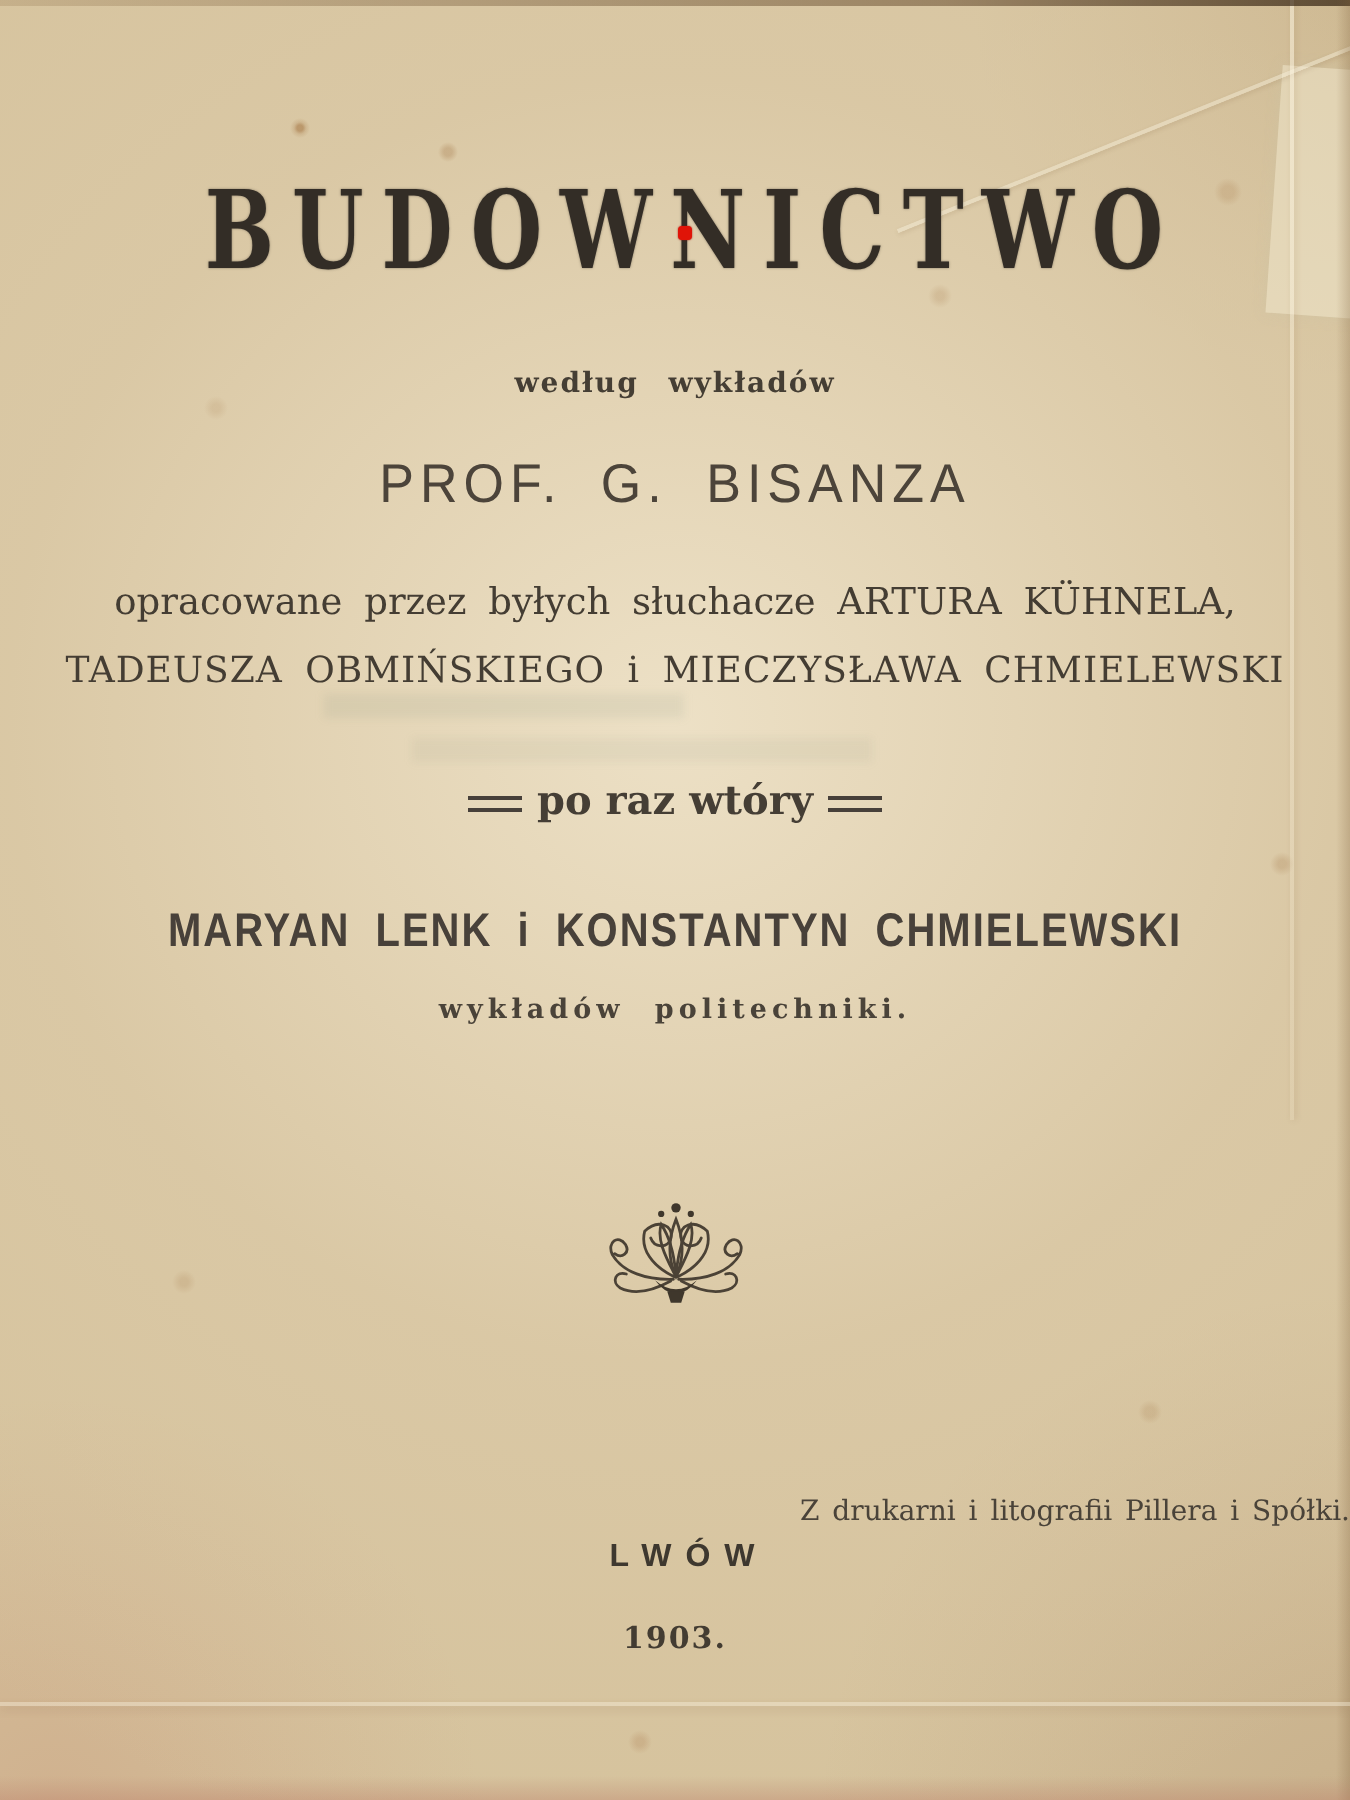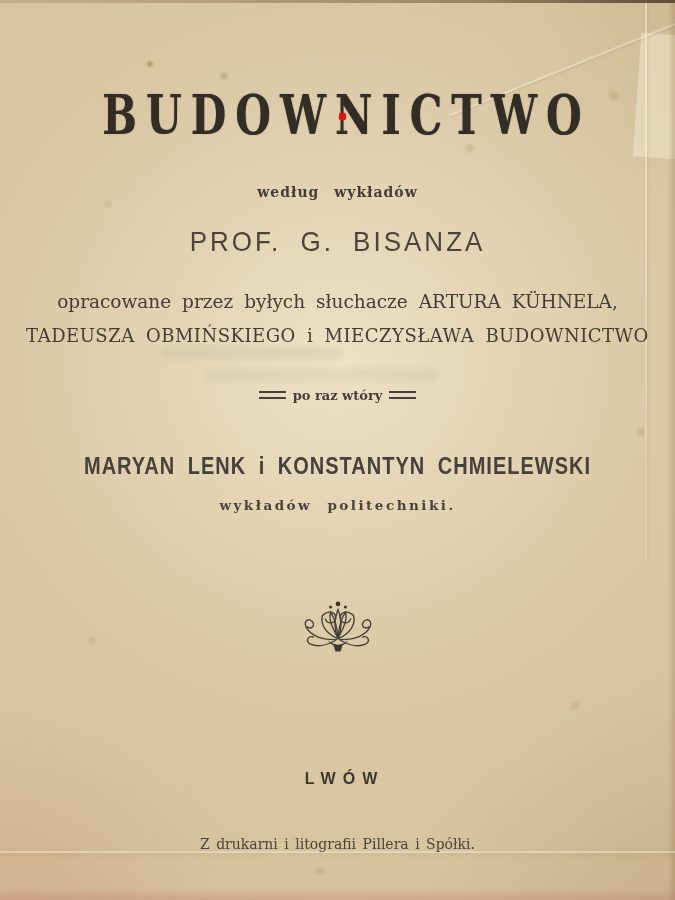--- a/index.html
+++ b/index.html
@@ -25,39 +25,39 @@
     letter-spacing:9px; padding-left:9px;
     color:#332d26;
     transform:scaleY(1.32); transform-origin:50% 0;
     text-shadow:0 0 1px rgba(51,45,38,0.55);
   }
   .note1 { top:184px; font-size:14px; font-weight:bold; letter-spacing:1px; word-spacing:9px; color:#453e34; }
   .prof  { top:226px; font-family:"Liberation Sans",sans-serif; font-size:26px; letter-spacing:3px; word-spacing:9px; color:#4c443a; transform:scaleY(1.05); transform-origin:50% 0; }
   .comp1 { top:291px; font-size:18.5px; word-spacing:5px; color:#443d33; }
   .comp2 { top:325px; font-size:18px; letter-spacing:0.5px; word-spacing:5px; color:#443d33; }
 
-  .edrow { top:388px; font-size:13px; font-weight:bold; color:#453e35; }
+  .edrow { top:388px; font-size:20px; font-weight:bold; color:#453e35; }
   .rule {
     display:inline-block; width:27px; height:8px;
     border-top:2.5px solid #47403a; border-bottom:2.5px solid #47403a;
     box-sizing:border-box; vertical-align:1px; margin:0 7px;
   }
   .ed2   { top:409px; font-size:15.5px; font-weight:bold; word-spacing:7px; color:#453e35; }
 
   .editors {
     top:453px; font-family:"Liberation Sans",sans-serif; font-weight:700;
     font-size:20px; letter-spacing:1px; word-spacing:6px;
     color:#48413a; transform:scaleY(1.18); transform-origin:50% 0;
   }
   .role  { top:497px; font-size:13.5px; font-weight:bold; letter-spacing:2.5px; word-spacing:8px; color:#4a4339; }
 
   .ornament-wrap { position:absolute; top:600px; left:50%; transform:translateX(-50%); width:82px; height:54px; }
 
   .city    { top:770px; font-family:"Liberation Sans",sans-serif; font-weight:700; font-size:16px; letter-spacing:7px; padding-left:7px; color:#3e382f; }
-  .printer { top:836px; font-size:14px; word-spacing:2px; color:#4a4339; }
+  .printer { top:748px; font-size:14px; word-spacing:2px; color:#4a4339;text-align:right; }
   .year    { top:810px; font-size:15px; font-weight:bold; letter-spacing:1px; color:#433c32; }
 
   .reddot { position:absolute; left:339px; top:113px; width:7px; height:7px; background:#e01408; border-radius:2px; box-shadow:0 0 1px rgba(160,10,5,0.8); }
 
   
   .edge-top { position:absolute; top:0; left:0; right:0; height:3px;
     background:linear-gradient(to right, rgba(120,85,45,0.18), rgba(80,52,24,0.45) 70%, rgba(45,28,12,0.7)); }
   .edge-right { position:absolute; top:0; right:0; width:7px; height:100%;
     background:linear-gradient(to left, rgba(125,95,58,0.28), rgba(0,0,0,0)); }
   .fold-right { position:absolute; top:0; left:645px; width:2px; height:560px;
@@ -105,21 +105,21 @@
   <div class="ghost1"></div>
   <div class="ghost2"></div>
 
   <div class="tline title">BUDOWNICTWO</div>
   <div class="reddot"></div>
 
   <div class="tline note1">według wykładów</div>
   <div class="tline prof">PROF. G. BISANZA</div>
 
   <div class="tline comp1">opracowane przez byłych słuchacze ARTURA KÜHNELA,</div>
-  <div class="tline comp2">TADEUSZA OBMIŃSKIEGO i MIECZYSŁAWA BUDOWNICTWO</div>
+  <div class="tline comp2">TADEUSZA OBMIŃSKIEGO i MIECZYSŁAWA CHMIELEWSKI</div>
 
   <div class="tline edrow">
     <span class="rule"></span><span>po raz wtóry</span><span class="rule"></span>
   </div>
 
   <div class="tline editors">MARYAN LENK i KONSTANTYN CHMIELEWSKI</div>
   <div class="tline role">wykładów politechniki.</div>
 
   <div class="ornament-wrap">
     <svg width="82" height="54" viewBox="0 0 90 62" xmlns="http://www.w3.org/2000/svg">
@@ -139,14 +139,15 @@
         <circle cx="36.5" cy="8" r="1.8"></circle>
         <circle cx="53.5" cy="8" r="1.8"></circle>
         <path d="M33 46 Q45 56.5 57 46 Q52 53 45 54 Q38 53 33 46 Z"></path>
         <path d="M40 52.5 L50 52.5 L48 59 L42 59 Z"></path>
       </g>
     </svg>
   </div>
 
   <div class="tline city">LWÓW</div>
   <div class="tline printer">Z drukarni i litografii Pillera i Spółki.</div>
+  <div class="tline year">1903.</div>
 
 </div>
 
 </body></html>

